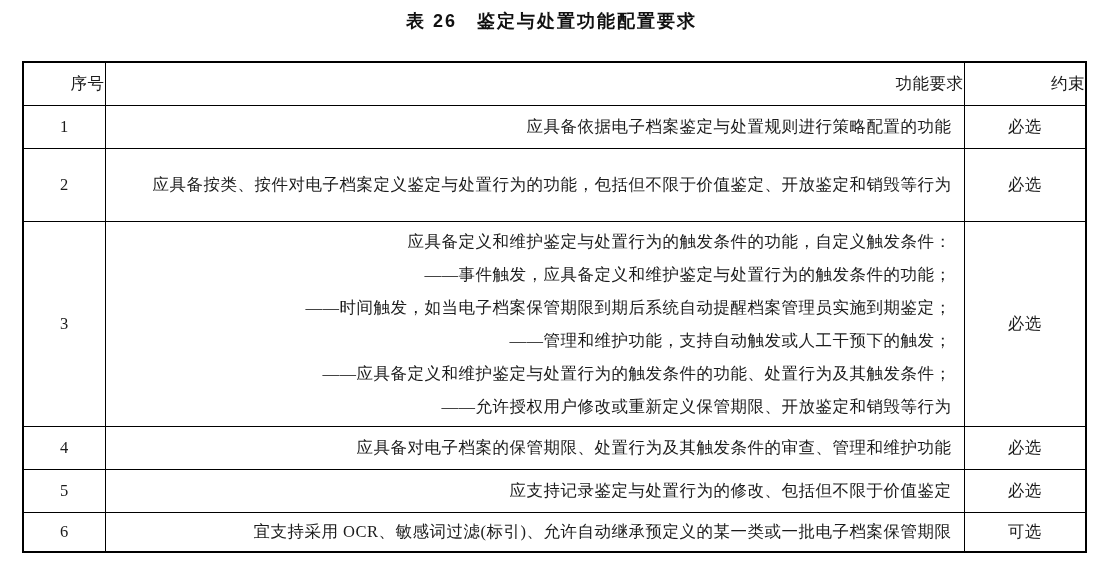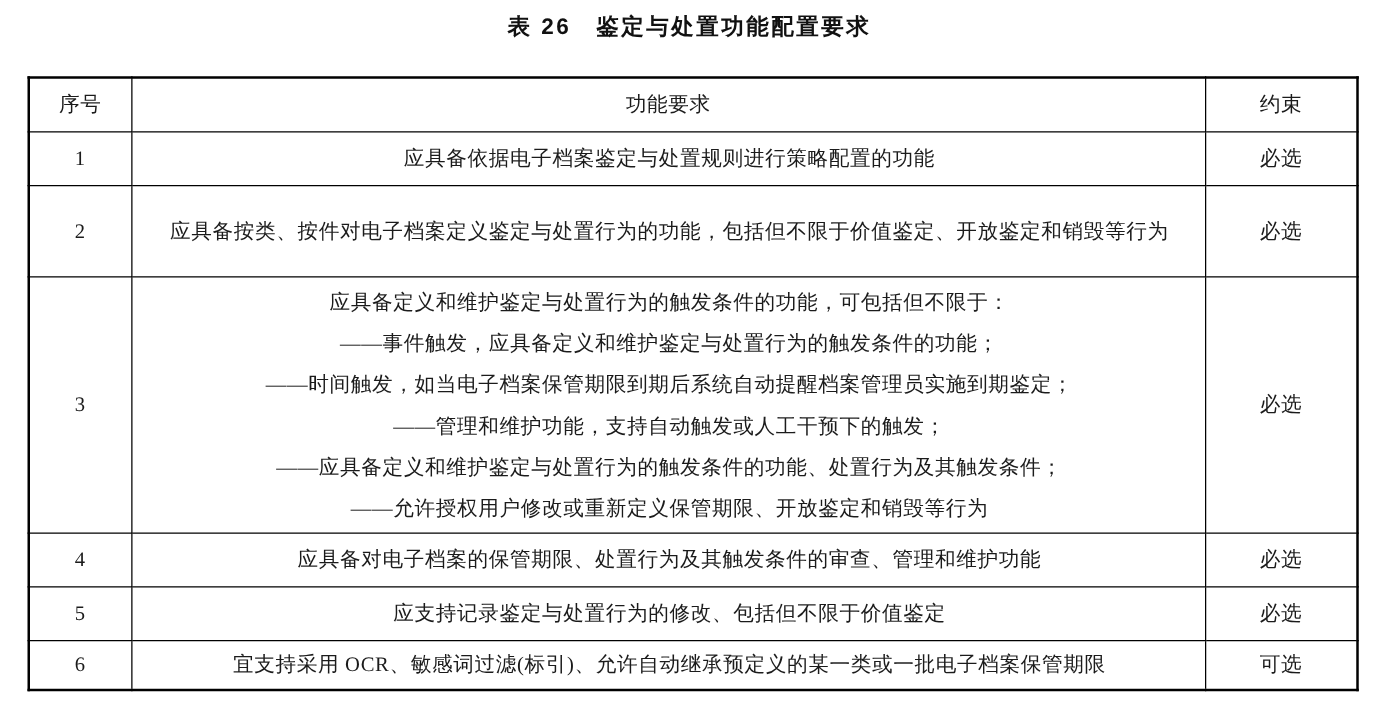--- a/index.html
+++ b/index.html
@@ -40,29 +40,29 @@
   col.c-con { width: 122px; }
   table.std th,
   table.std td {
     border: 1px solid #000000;
     font-size: 16.5px;
     font-weight: normal;
     vertical-align: middle;
     letter-spacing: 0.5px;
   }
   table.std th {
-    text-align: center;
+    text-align: right;
     padding: 0;
   }
   td.num, td.con {
     text-align: center;
     padding: 0;
   }
   td.req {
-    text-align: center;
+    text-align: right;
     padding: 3px 12px 3px 14px;
     line-height: 32px;
   }
   td.req .line {
     line-height: 33px;
     white-space: nowrap;
   }
   tr.rh-head { height: 43px; }
   tr.rh-43   { height: 43px; }
   tr.rh-73   { height: 73px; }
@@ -99,21 +99,21 @@
 
       <tr class="rh-73">
         <td class="num">2</td>
         <td class="req">应具备按类、按件对电子档案定义鉴定与处置行为的功能，包括但不限于价值鉴定、开放鉴定和销毁等行为</td>
         <td class="con">必选</td>
       </tr>
 
       <tr class="rh-200">
         <td class="num">3</td>
         <td class="req">
-          <div class="line">应具备定义和维护鉴定与处置行为的触发条件的功能，可包括但不限于：</div>
+          <div class="line">应具备定义和维护鉴定与处置行为的触发条件的功能，自定义触发条件：</div>
           <div class="line">——事件触发，应具备定义和维护鉴定与处置行为的触发条件的功能；</div>
           <div class="line">——时间触发，如当电子档案保管期限到期后系统自动提醒档案管理员实施到期鉴定；</div>
           <div class="line">——管理和维护功能，支持自动触发或人工干预下的触发；</div>
           <div class="line">——应具备定义和维护鉴定与处置行为的触发条件的功能、处置行为及其触发条件；</div>
           <div class="line">——允许授权用户修改或重新定义保管期限、开放鉴定和销毁等行为</div>
         </td>
         <td class="con">必选</td>
       </tr>
 
       <tr class="rh-43">

